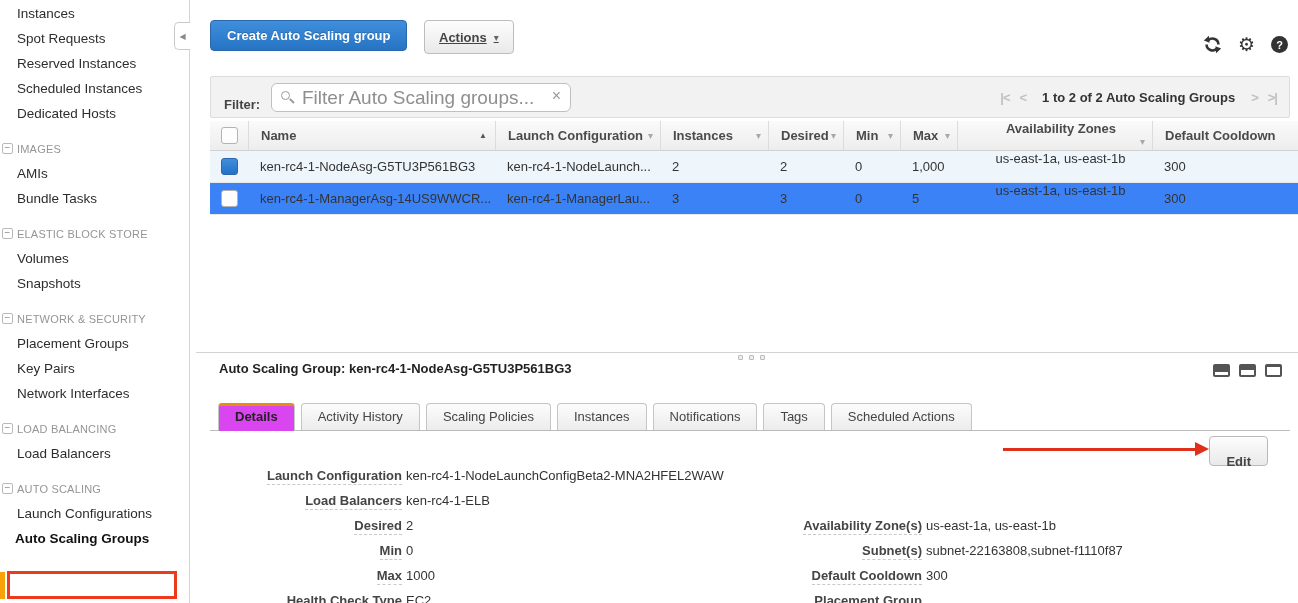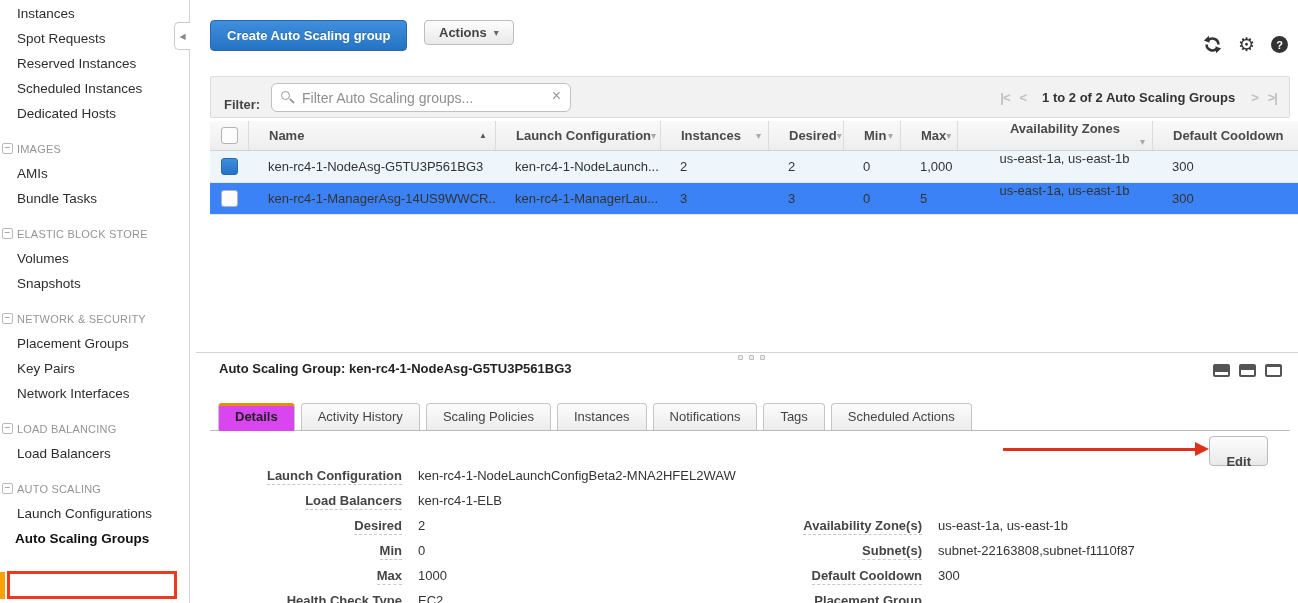--- a/index.html
+++ b/index.html
@@ -29,56 +29,56 @@
     background:#fff; border:1px solid #c9c9c9; border-right:1px solid #fff;
     border-radius:5px 0 0 5px; z-index:2; color:#8a8a8a; font-size:8px;
     display:flex; align-items:center; justify-content:center; cursor:pointer; }
 
   
   .btn { display:inline-flex; align-items:center; border-radius:4px; cursor:pointer;
     font-size:13px; font-weight:bold; }
   #create-btn { position:absolute; left:210px; top:20px; height:31px; padding:0 16px;
     color:#fff; background:linear-gradient(#3f8fdd,#2673c4); border:1px solid #2a67ad;
     text-shadow:0 -1px 0 rgba(0,0,0,.2); }
-  #actions-btn { position:absolute; left:424px; top:20px; height:25px; padding:4px 14px;
-    color:#444; background:linear-gradient(#fdfdfd,#e9e9e9); border:1px solid #bdbdbd; }
+  #actions-btn { position:absolute; left:424px; top:20px; height:34px; padding:4px 14px;
+    color:#444; background:linear-gradient(#fdfdfd,#e9e9e9); border:1px solid #bdbdbd;text-decoration:underline; }
   #actions-btn .caret { margin-left:7px; font-size:10px; color:#666; }
   #header-icons { position:absolute; right:10px; top:35px; display:flex; gap:16px; align-items:center; }
   .hicon { cursor:pointer; display:flex; align-items:center; justify-content:center; }
   #gear-glyph { font-size:19px; color:#333; line-height:18px; }
   #help-circle { width:17px; height:17px; border-radius:50%; background:#333; color:#fff;
     font-size:11px; font-weight:bold; display:flex; align-items:center; justify-content:center; }
 
   
   #filter-bar { position:absolute; left:210px; top:76px; width:1080px; height:42px;
     background:#f2f2f2; border:1px solid #dcdcdc; border-radius:2px; }
   #filter-label { position:absolute; left:13px; top:8px; line-height:40px; font-weight:bold; color:#444; }
   #search-box { position:absolute; left:60px; top:6px; width:300px; height:29px;
     background:#fff; border:1px solid #c0c0c0; border-radius:6px; }
   #search-input { position:absolute; left:28px; top:1px; width:240px; height:25px;
-    border:none; outline:none; font-size:14px; color:#333; background:transparent;
+    border:none; outline:none; font-size:19px; color:#333; background:transparent;
     font-family:"Liberation Sans","DejaVu Sans",sans-serif; }
   #search-input::placeholder { color:#8f8f8f; }
   .magnifier { position:absolute; left:9px; top:7px; width:9px; height:9px;
     border:1.7px solid #999; border-radius:50%; }
   .magnifier::after { content:""; position:absolute; left:7px; top:8px; width:6px; height:1.7px;
     background:#999; transform:rotate(45deg); }
   #clear-x { position:absolute; right:9px; top:3px; font-size:16px; color:#9a9a9a; cursor:pointer; }
   #pagination { position:absolute; right:12px; top:0; height:40px; display:flex;
     align-items:center; gap:10px; }
   .pg-arrow { color:#c0c0c0; font-weight:bold; font-size:13px; letter-spacing:-1px; cursor:pointer; }
   #pg-text { font-weight:bold; color:#333; margin:0 6px; }
 
   
   #asg-table { position:absolute; left:210px; top:121px; width:1088px; }
   .t-row { display:flex; align-items:center; height:32px; border-bottom:1px solid #e7e7e7; background:#3b82f6; }
   .t-row.selected { background:#eef6fc; }
   .t-head { height:30px; background:linear-gradient(#fafafa,#ededed);
     border-bottom:1px solid #d2d2d2; font-weight:bold; color:#4a4a4a; }
-  .cell { padding-left:20px; white-space:nowrap; overflow:hidden; height:100%;
+  .cell { padding-left:12px; white-space:nowrap; overflow:hidden; height:100%;
     display:flex; align-items:center; }
   .t-head .cell { border-left:1px solid #dcdcdc; cursor:pointer; }
   .t-head .cell.c-check { border-left:none; }
   .c-check { width:38px; padding-left:0; justify-content:center; }
   .c-name { width:247px; position:relative; }
   .c-lc   { width:165px; }
   .c-inst { width:108px; }
   .c-des  { width:75px; }
   .c-min  { width:57px; }
   .c-max  { width:57px; }
@@ -120,21 +120,21 @@
 
   .fields-col { position:absolute; }
   #fields-left  { left:210px; top:463px; width:560px; }
   #fields-right { left:770px; top:513px; width:528px; }
   .f-row { display:flex; height:25px; align-items:center; }
   .f-label { text-align:right; flex:0 0 auto; }
   #fields-left  .f-label { width:192px; }
   #fields-right .f-label { width:152px; }
   .f-label span { font-weight:bold; color:#454545; border-bottom:1px dashed #c9c9c9;
     padding-bottom:1px; cursor:help; }
-  .f-value { margin-left:16px; color:#333; white-space:nowrap;text-align:center; }
+  .f-value { margin-left:4px; color:#333; white-space:nowrap;text-align:center; }
 </style>
 </head>
 <body>
 
 <div id="sidebar">
   <div class="side-item">Instances</div>
   <div class="side-item">Spot Requests</div>
   <div class="side-item">Reserved Instances</div>
   <div class="side-item">Scheduled Instances</div>
   <div class="side-item">Dedicated Hosts</div>

